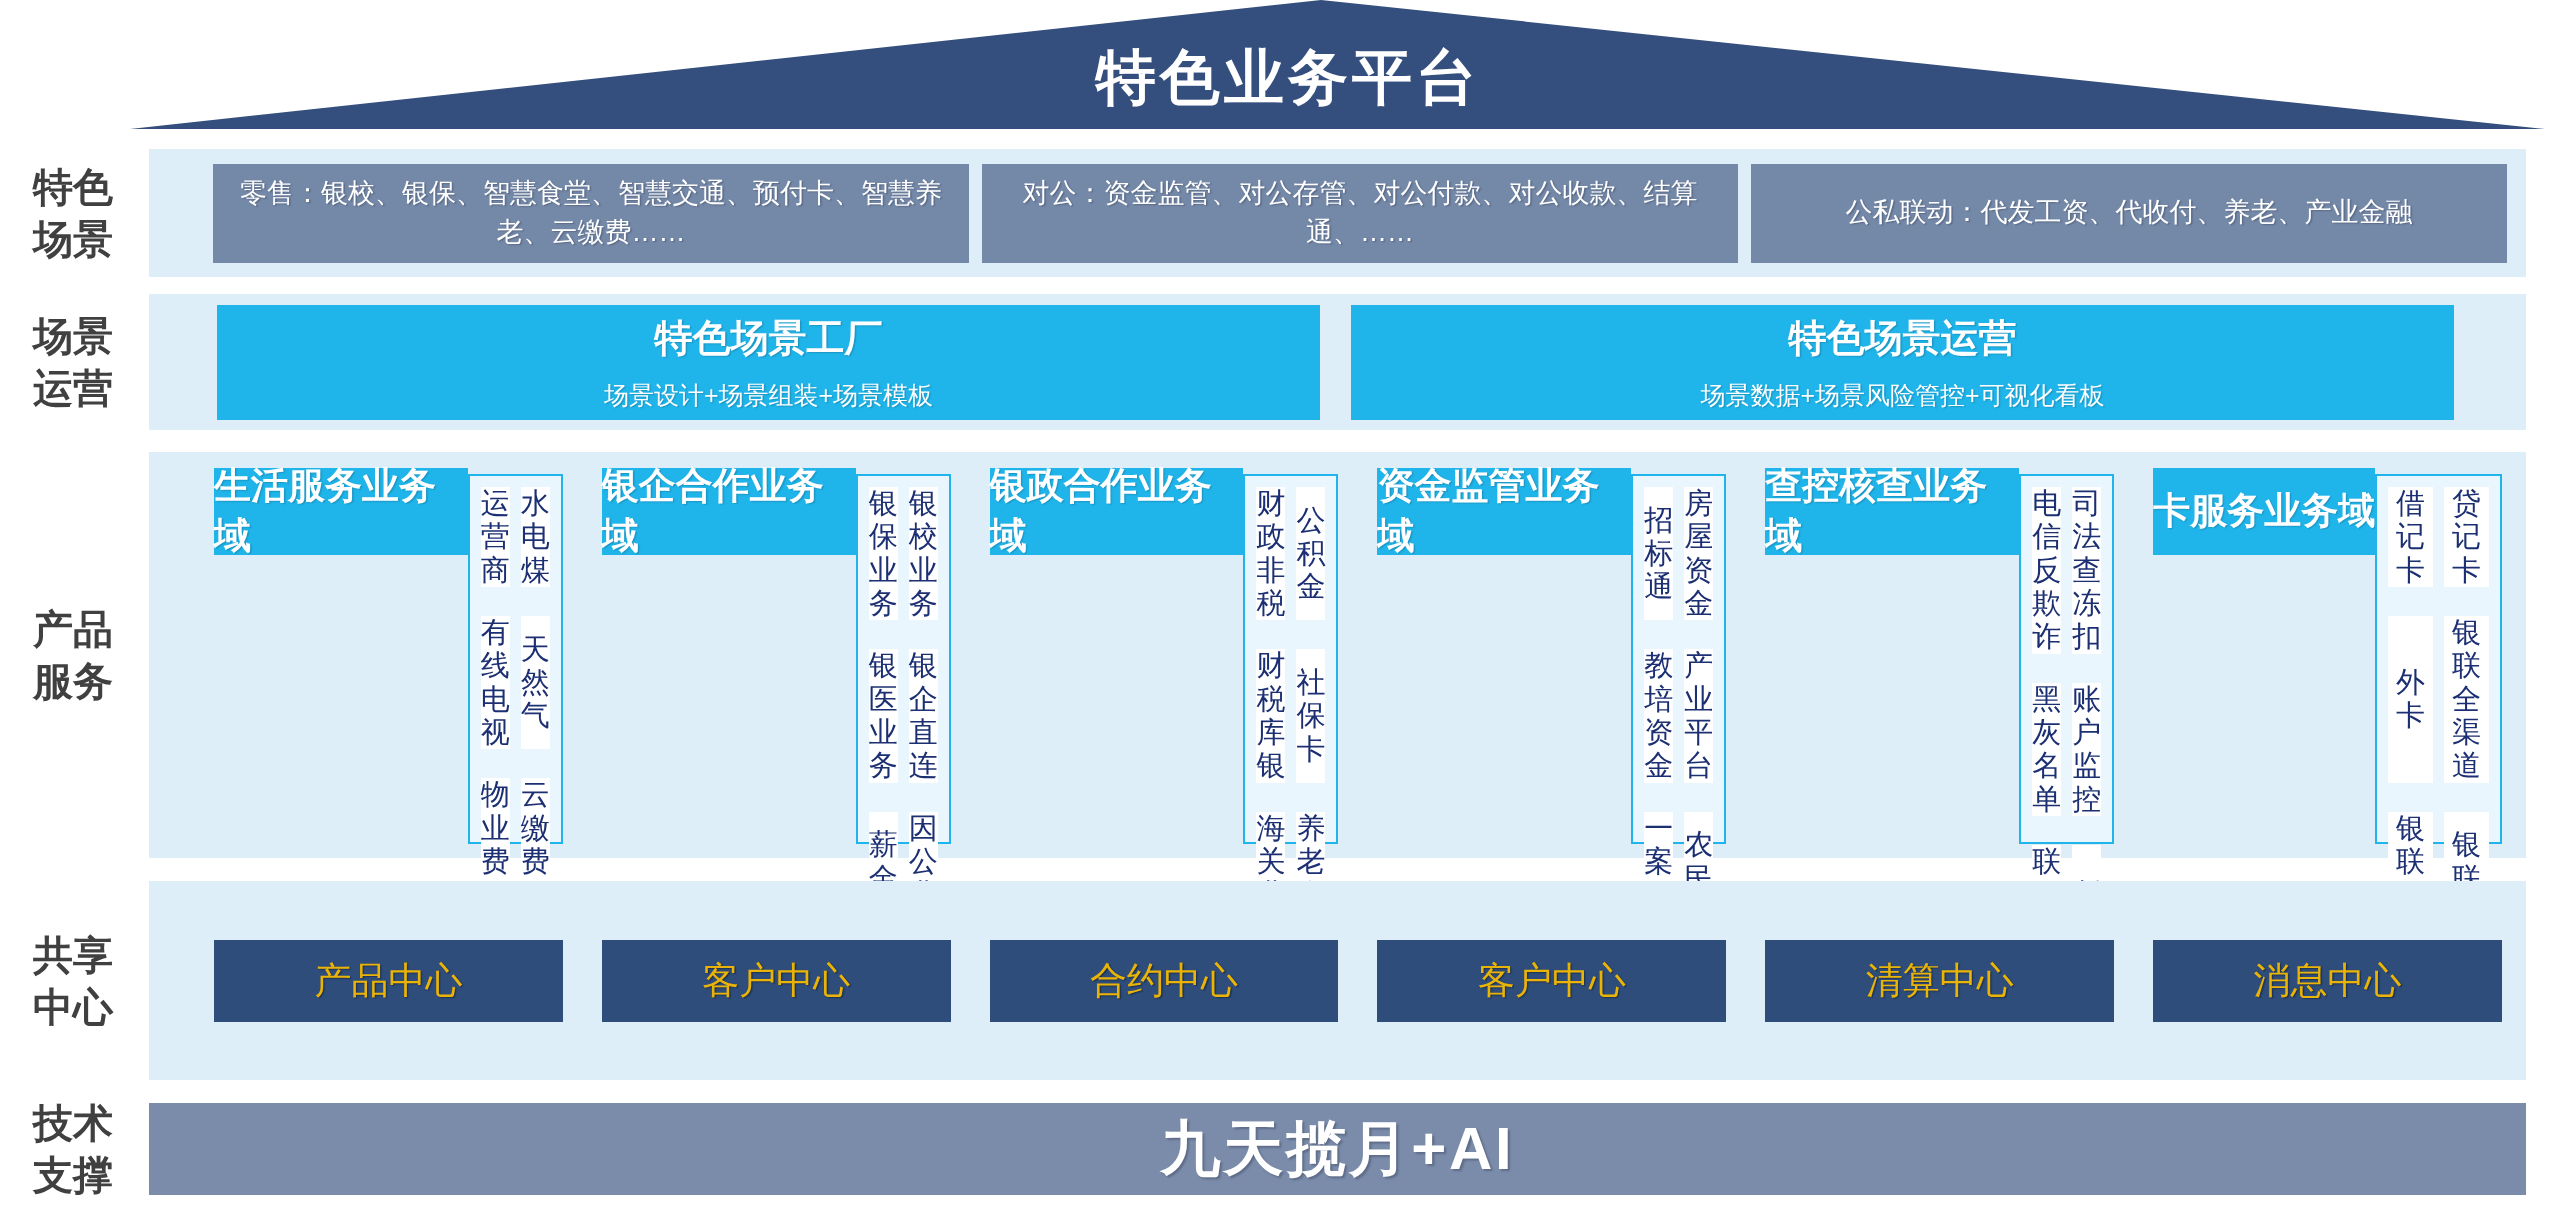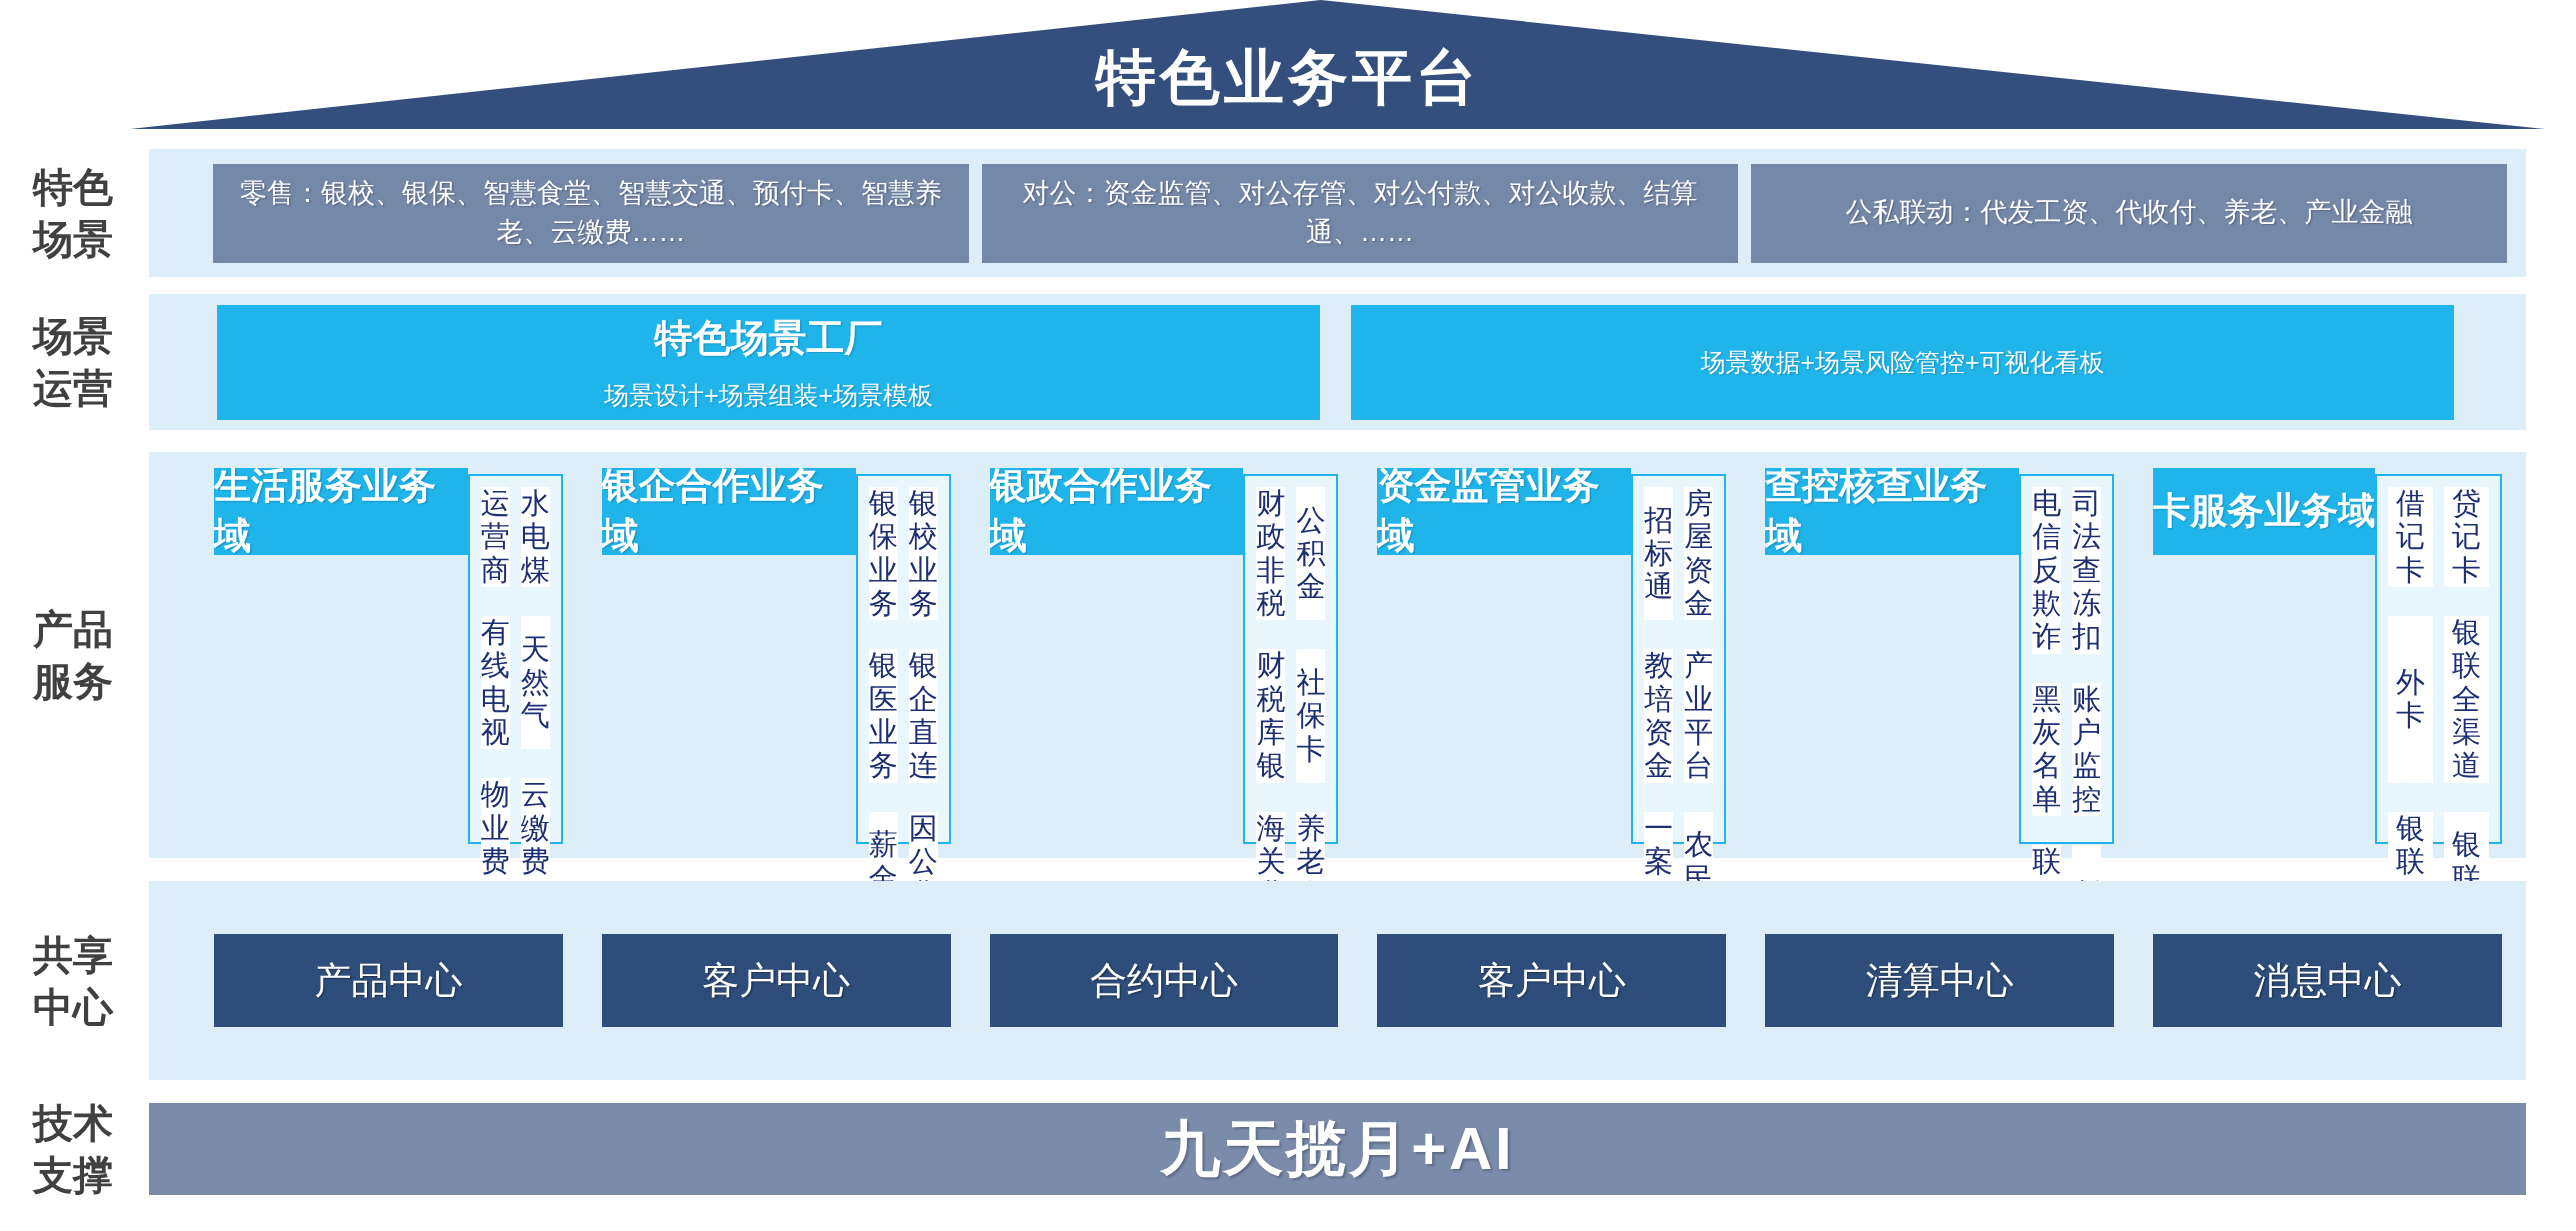--- a/index.html
+++ b/index.html
@@ -85,22 +85,22 @@
     background:#ffffff; color:var(--cell-text,#1b2f72);
     font-size:29px; line-height:1.15; font-weight:500;
     display:flex; align-items:center; justify-content:center;
     text-align:center; white-space:pre-line;
   }
 
   
   .band4 { top:881px; height:199px; display:flex; align-items:center;
            gap:39px; padding:0 24px 0 65px; }
   .center-box {
-    flex:1; height:93px; background:var(--navy-box,#2e4d7b);
-    color:#ffffff; font-size:37px;
+    flex:1; height:82px; background:var(--navy-box,#2e4d7b);
+    color:#eab308; font-size:37px;
     display:flex; align-items:center; justify-content:center;
     text-shadow:1.4px 1.4px 1.4px rgba(0,0,0,.35);
   }
 
   
   .tech-bar {
     position:absolute; left:149px; top:1103px; width:2377px; height:92px;
     background:var(--steel,#7b8cab); color:#ffffff;
     font-weight:bold; font-size:60px; letter-spacing:2.7px;
     display:flex; align-items:center; justify-content:center;
@@ -131,20 +131,21 @@
     <div class="scene-box">对公：资金监管、对公存管、对公付款、对公收款、结算通、……</div>
     <div class="scene-box">公私联动：代发工资、代收付、养老、产业金融</div>
   </div>
 
   <div class="band band2">
     <div class="op-box">
       <div class="op-title">特色场景工厂</div>
       <div class="op-sub">场景设计+场景组装+场景模板</div>
     </div>
     <div class="op-box">
+      <div class="op-title">特色场景运营</div>
       <div class="op-sub">场景数据+场景风险管控+可视化看板</div>
     </div>
   </div>
 
   <div class="band band3">
 
     <div class="prod-col">
       <div class="prod-header">生活服务业务域</div>
       <div class="prod-body">
         <div class="prod-cell">运营商</div>

